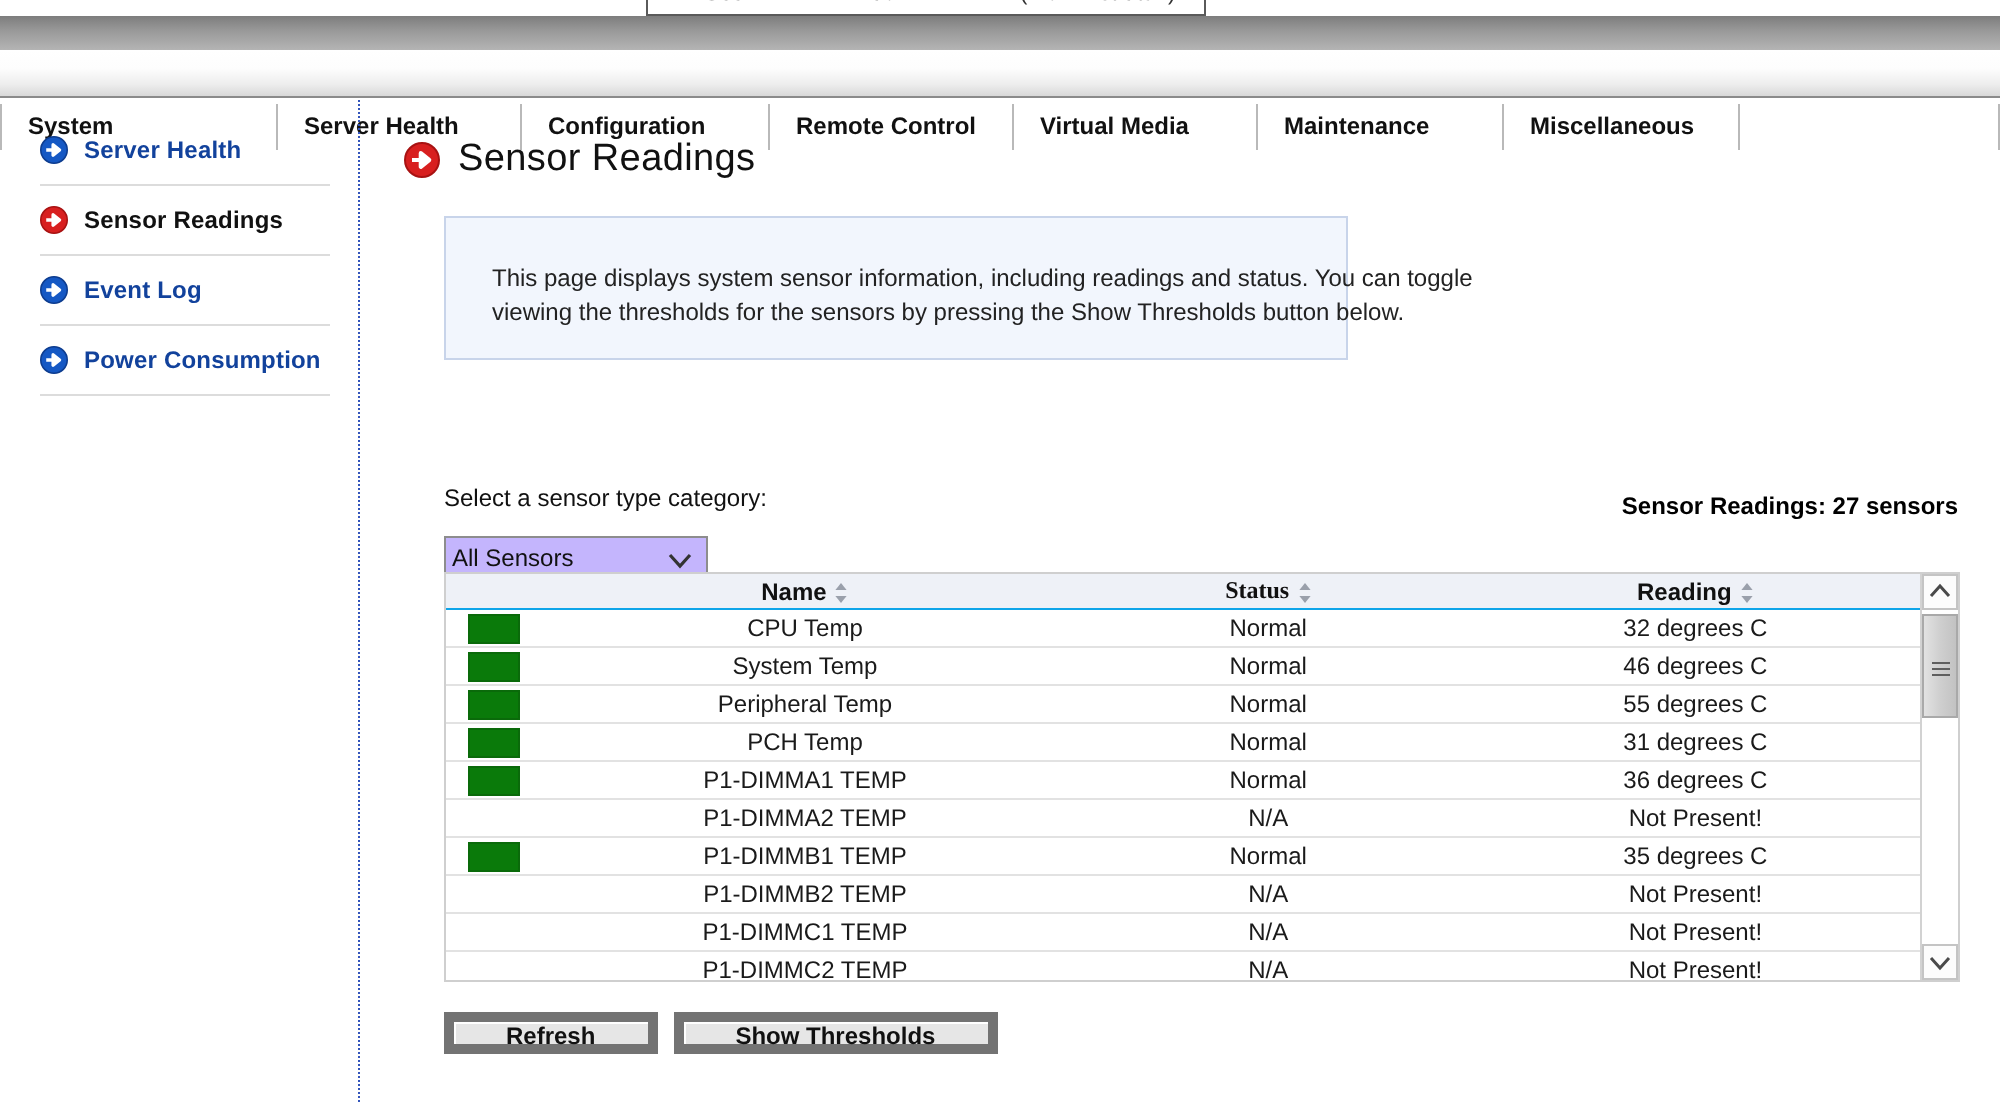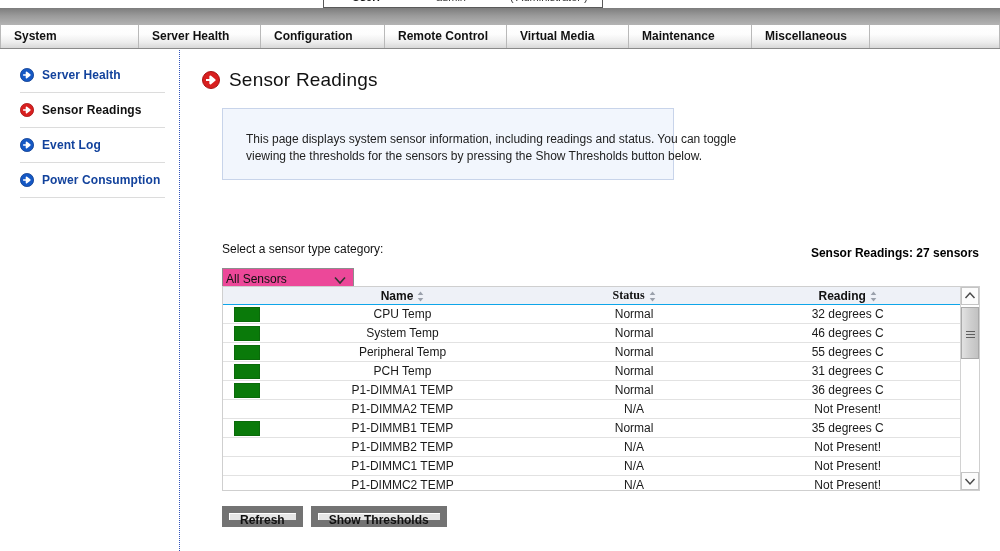--- a/index.html
+++ b/index.html
@@ -83,20 +83,21 @@
     height: 23px;
     line-height: 23px;
     padding-left: 13px;
     font-size: 12px;
     font-weight: bold;
     color: #111111;
     border-right: 1px solid #b9b9b9;
     box-sizing: border-box;
     white-space: nowrap;
     cursor: pointer;
+    margin-top: 27px;
   }
   .nav-tab:first-child { border-left: 1px solid #b9b9b9; }
   .nav-tab.spacer { flex: 1 1 auto; padding-left: 0; cursor: default; }
 
   
   #col-divider {
     position: absolute;
     left: 179px; top: 50px;
     width: 0;
     height: 501px;
@@ -192,21 +193,21 @@
   }
 
   #category-select {
     position: absolute;
     left: 42px; top: 218px;
     width: 132px;
     height: 21px;
     font-family: "Liberation Sans", sans-serif;
     font-size: 12px;
     color: #111;
-    background: #ec4899;
+    background: #c4b5fd;
     border: 1px solid #8d8d8d;
     box-sizing: border-box;
     padding-left: 3px;
     -webkit-appearance: none;
     appearance: none;
     cursor: pointer;
   }
   #select-caret {
     position: absolute;
     left: 154px; top: 224px;
@@ -332,27 +333,27 @@
 
   
   #btn-row {
     position: absolute;
     left: 42px; top: 456px;
     display: flex;
     gap: 8px;
   }
   .btn {
     height: 21px;
-    padding: 0 11px;
+    padding: 0 26px;
     font-family: "Liberation Sans", sans-serif;
     font-size: 12px;
     font-weight: bold;
     color: #111111;
     background: #e6e6e6;
-    border: 7px solid #737373;
+    border: 5px solid #737373;
     box-shadow: inset 1px 1px 0 #ffffff;
     box-sizing: border-box;
     cursor: pointer;
     white-space: nowrap;
   }
 </style>
 </head>
 <body>
 
 <div id="user-bar">

